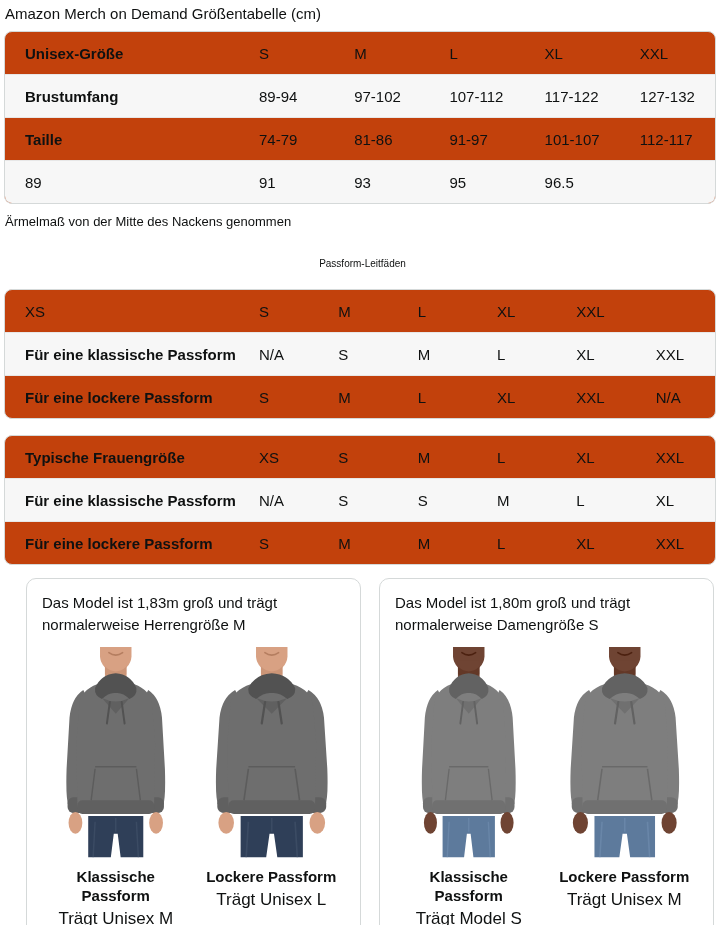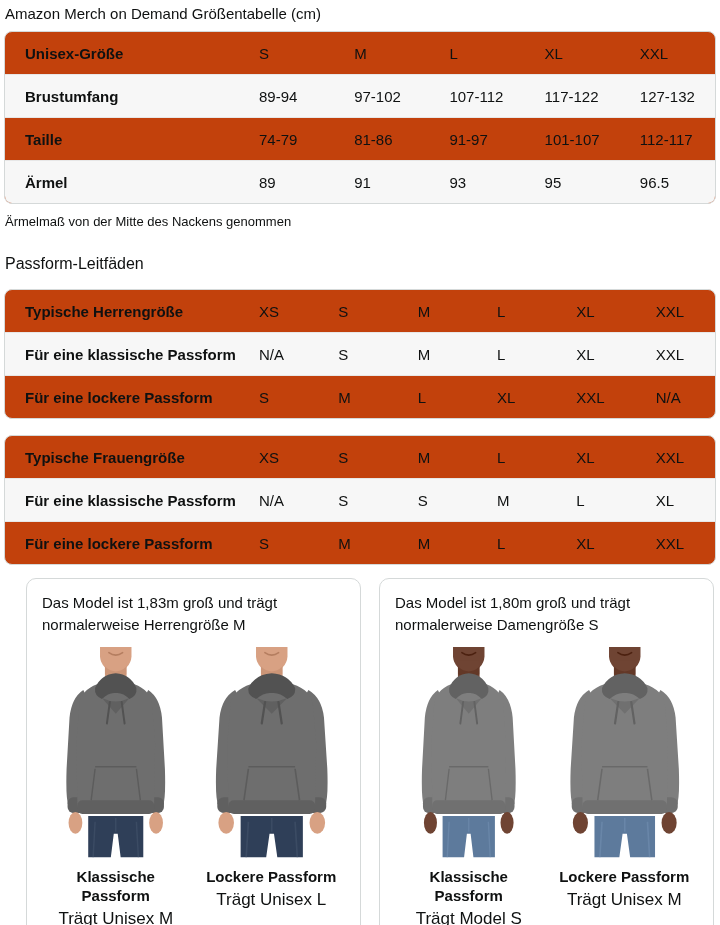--- a/index.html
+++ b/index.html
@@ -1,21 +1,21 @@
 <!DOCTYPE html>
 <html><head>
 <meta charset="utf-8">
 <style>
   html,body{margin:0;padding:0;background:#fff;}
   body{width:720px;height:925px;overflow:hidden;
        font-family:"Liberation Sans", sans-serif;color:#0f1111;}
   .page{padding-top:5px;}
   .page-title{font-size:15px;font-weight:400;margin:0 0 8px 5px;line-height:18px;}
   .note{font-size:13px;margin:10px 0 0 5px;line-height:16px;}
-  .section-title{font-size:16px;font-weight:400;margin:25px 0 9px 5px;line-height:18px;}
+  .section-title{font-size:10px;font-weight:400;margin:25px 0 9px 5px;line-height:18px;text-align:center;}
 
   .table{border:1px solid #d5d9d9;border-radius:8px;overflow:hidden;
          margin:0 4px;background:#c2410c;}
   .trow{display:grid;min-height:42px;align-items:center;border-top:1px solid #e7e7e7;}
   .trow:first-child{border-top:none;}
   .trow:nth-child(even){background:#f7f7f7;}
   .cols5 .trow{grid-template-columns:234px repeat(5,1fr);}
   .cols6 .trow{grid-template-columns:234px repeat(6,1fr);}
   .tcell{padding-left:20px;font-size:15px;line-height:19px;}
   .tcell.label{font-weight:700;}
@@ -58,36 +58,34 @@
       </div>
       <div class="trow">
         <div class="tcell label">Taille</div>
         <div class="tcell">74-79</div>
         <div class="tcell">81-86</div>
         <div class="tcell">91-97</div>
         <div class="tcell">101-107</div>
         <div class="tcell">112-117</div>
       </div>
       <div class="trow">
-        <div class="tcell label">Ärmel</div>
         <div class="tcell">89</div>
         <div class="tcell">91</div>
         <div class="tcell">93</div>
         <div class="tcell">95</div>
         <div class="tcell">96.5</div>
       </div>
     </div>
 
   <div class="note">Ärmelmaß von der Mitte des Nackens genommen</div>
 
   <div class="section-title">Passform-Leitfäden</div>
 
   <div class="table cols6 fit-table">
       <div class="trow">
-        <div class="tcell label">Typische Herrengröße</div>
         <div class="tcell">XS</div>
         <div class="tcell">S</div>
         <div class="tcell">M</div>
         <div class="tcell">L</div>
         <div class="tcell">XL</div>
         <div class="tcell">XXL</div>
       </div>
       <div class="trow">
         <div class="tcell label">Für eine klassische Passform</div>
         <div class="tcell">N/A</div>

